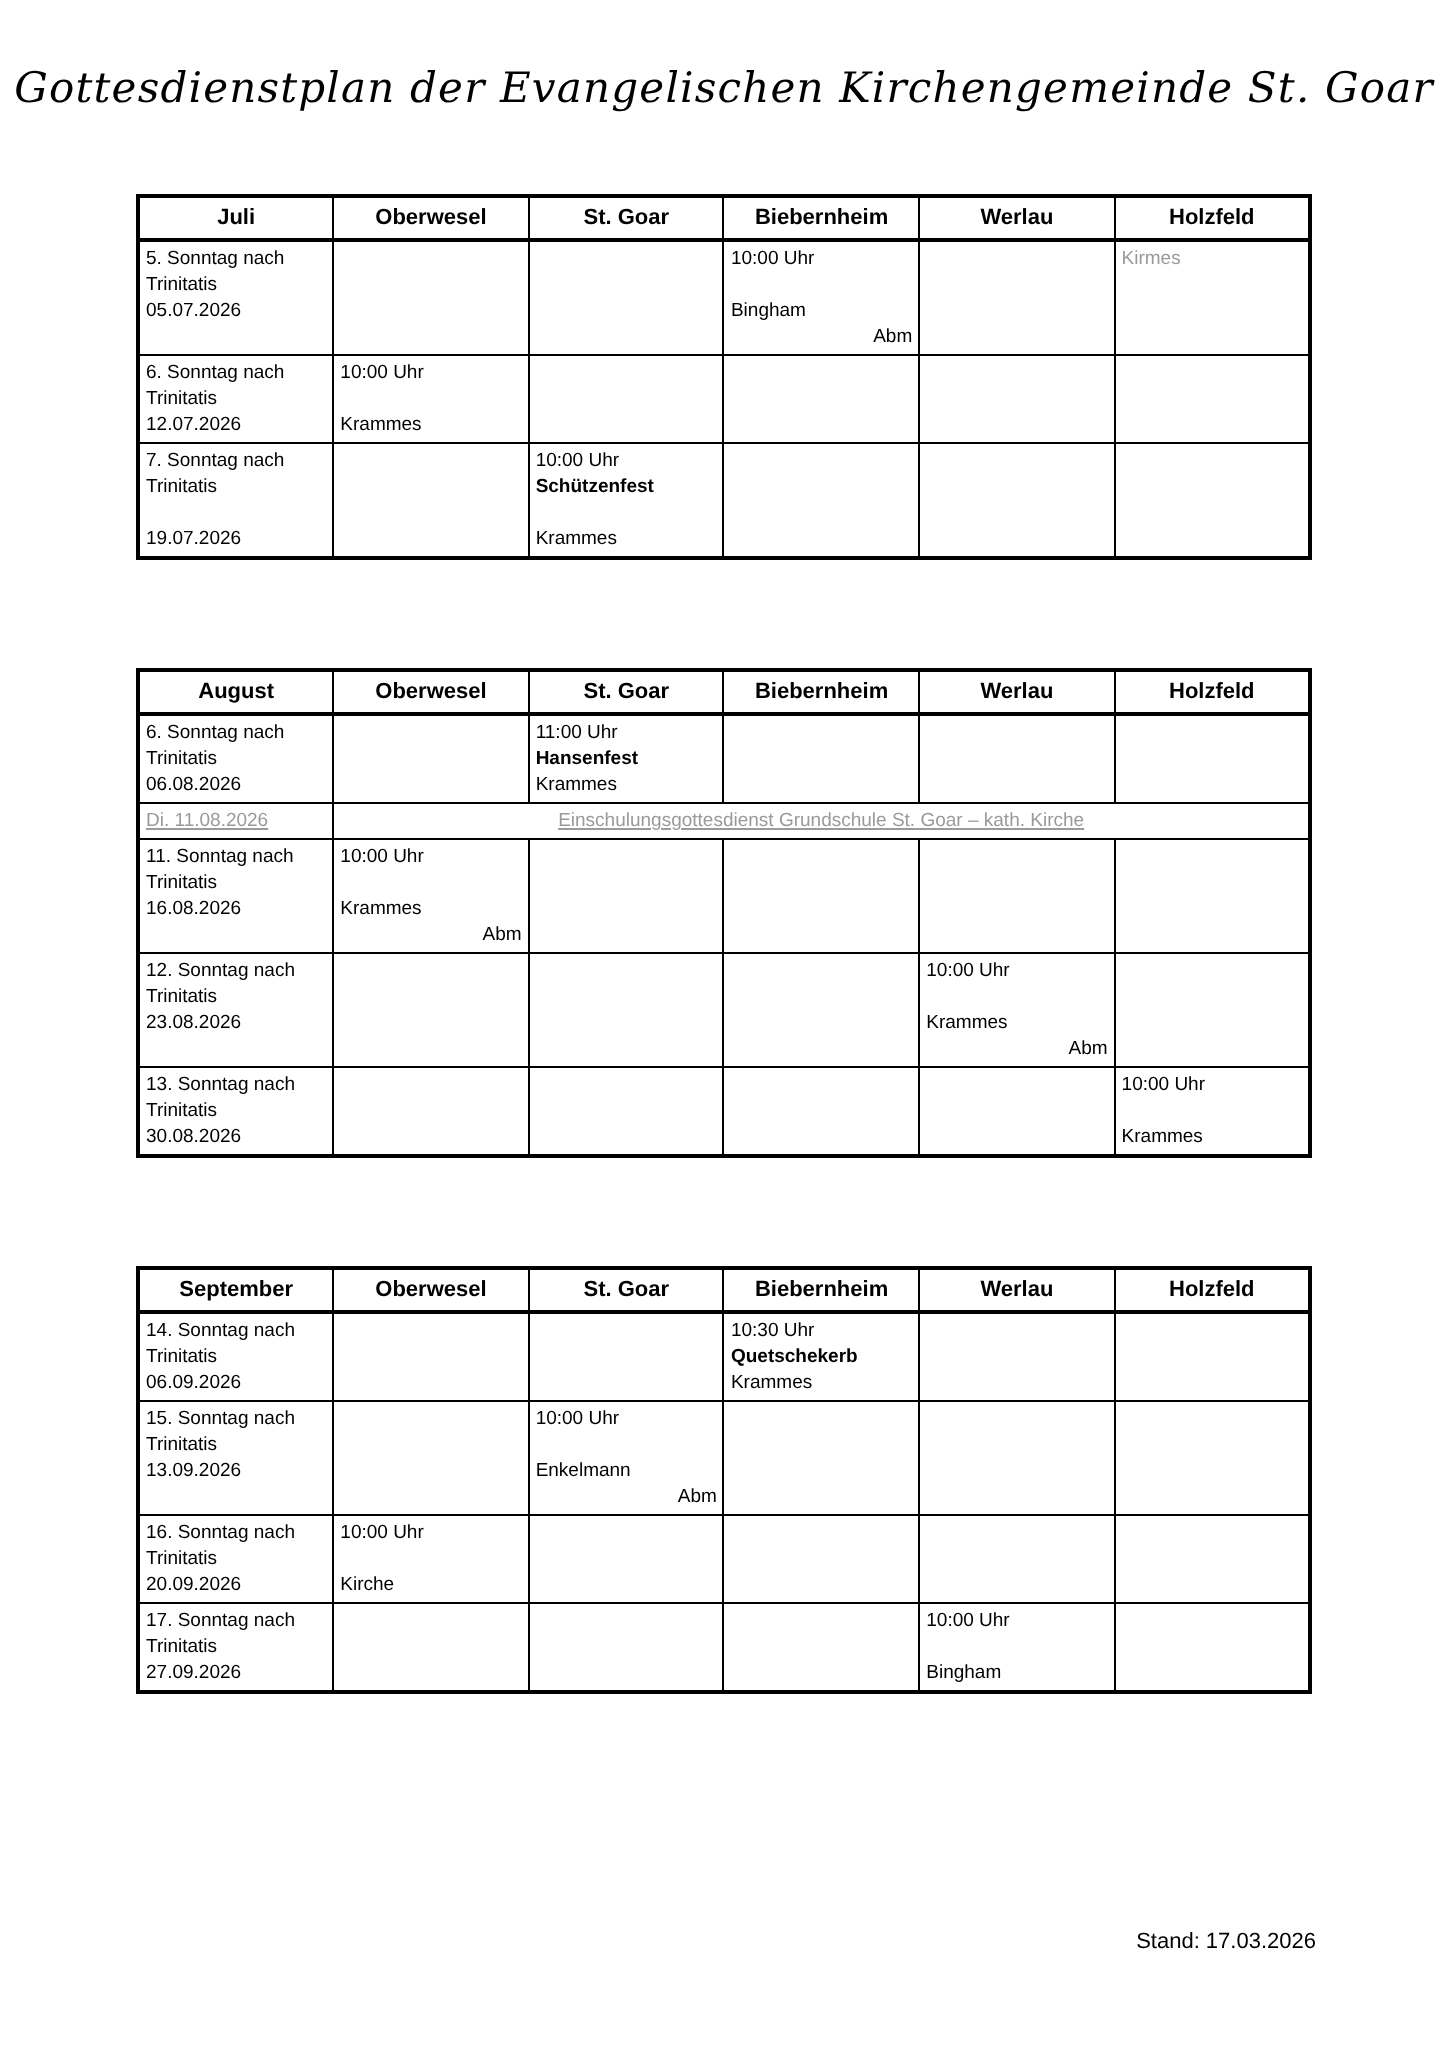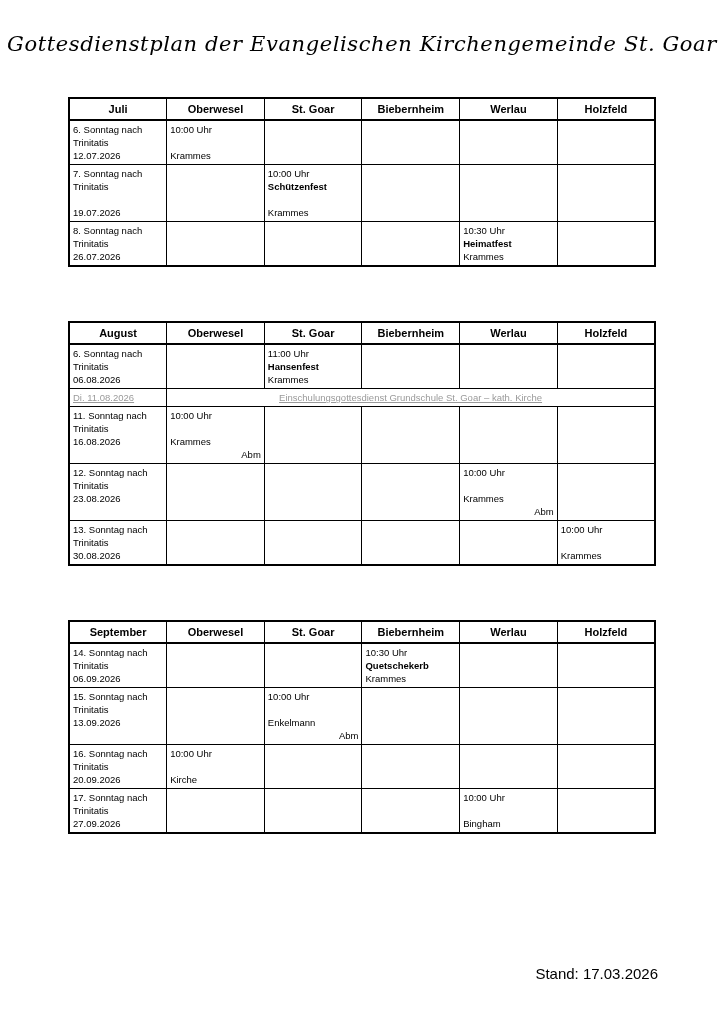--- a/index.html
+++ b/index.html
@@ -56,21 +56,21 @@
   .ln { min-height: 13px; white-space: nowrap; overflow: hidden; }
   .ln.bold { font-weight: bold; }
   .ln.right { text-align: right; }
   .muted { color: #9a9a9a; }
   td.note-text { text-align: center; }
   td.note-cell { height: 17px; text-decoration: underline; }
   .footer {
     position: absolute;
     top: 965px; left: 68px; width: 590px;
     text-align: right;
-    font-size: 15px;
+    font-size: 11px;
   }
 </style>
 </head>
 <body>
 
 <h1 class="title">Gottesdienstplan der Evangelischen Kirchengemeinde St. Goar</h1>
 
 <div id="tables">
     <table class="sched">
       <colgroup>
@@ -87,20 +87,39 @@
           <th>Oberwesel</th>
           <th>St. Goar</th>
           <th>Biebernheim</th>
           <th>Werlau</th>
           <th>Holzfeld</th>
         </tr>
       </thead>
       <tbody>
         <tr>
           <td>
+            <div class="ln">5. Sonntag nach</div>
+            <div class="ln">Trinitatis</div>
+            <div class="ln">05.07.2026</div>
+          </td>
+          <td></td>
+          <td></td>
+          <td>
+            <div class="ln">10:00 Uhr</div>
+            <div class="ln">&nbsp;</div>
+            <div class="ln">Bingham</div>
+            <div class="ln right">Abm</div>
+          </td>
+          <td></td>
+          <td>
+            <div class="ln muted">Kirmes</div>
+          </td>
+        </tr>
+        <tr>
+          <td>
             <div class="ln">6. Sonntag nach</div>
             <div class="ln">Trinitatis</div>
             <div class="ln">12.07.2026</div>
           </td>
           <td>
             <div class="ln">10:00 Uhr</div>
             <div class="ln">&nbsp;</div>
             <div class="ln">Krammes</div>
           </td>
           <td></td>
@@ -117,36 +136,20 @@
           </td>
           <td></td>
           <td>
             <div class="ln">10:00 Uhr</div>
             <div class="ln bold">Schützenfest</div>
             <div class="ln">&nbsp;</div>
             <div class="ln">Krammes</div>
           </td>
           <td></td>
           <td></td>
-          <td></td>
-        </tr>
-        <tr>
-          <td>
-            <div class="ln">8. Sonntag nach</div>
-            <div class="ln">Trinitatis</div>
-            <div class="ln">26.07.2026</div>
-          </td>
-          <td></td>
-          <td></td>
-          <td></td>
-          <td>
-            <div class="ln">10:30 Uhr</div>
-            <div class="ln bold">Heimatfest</div>
-            <div class="ln">Krammes</div>
-          </td>
           <td></td>
         </tr>
       </tbody>
     </table>
     <table class="sched">
       <colgroup>
         <col>
         <col>
         <col>
         <col>

